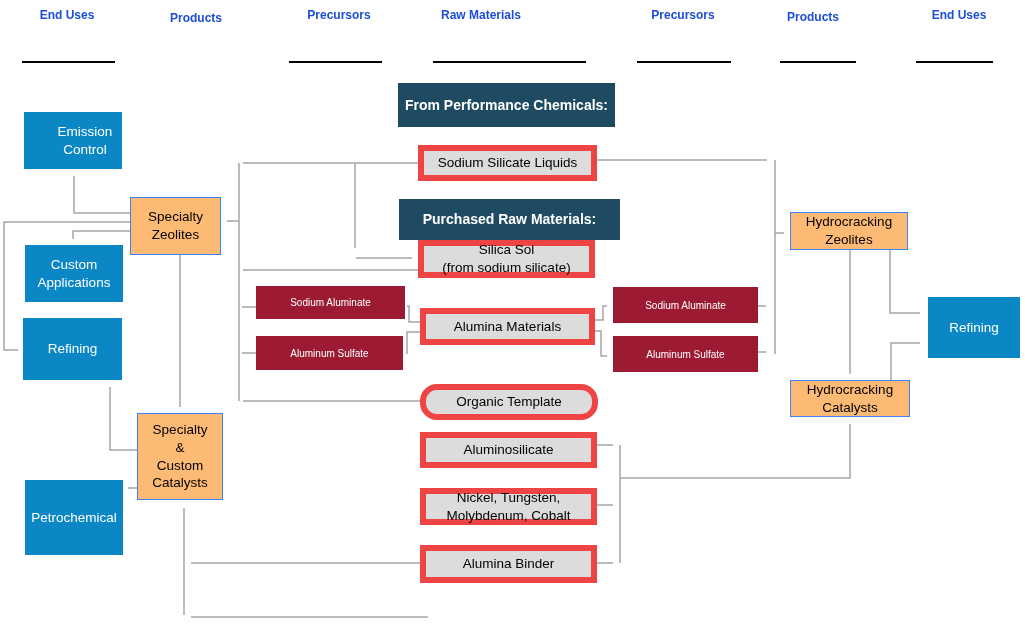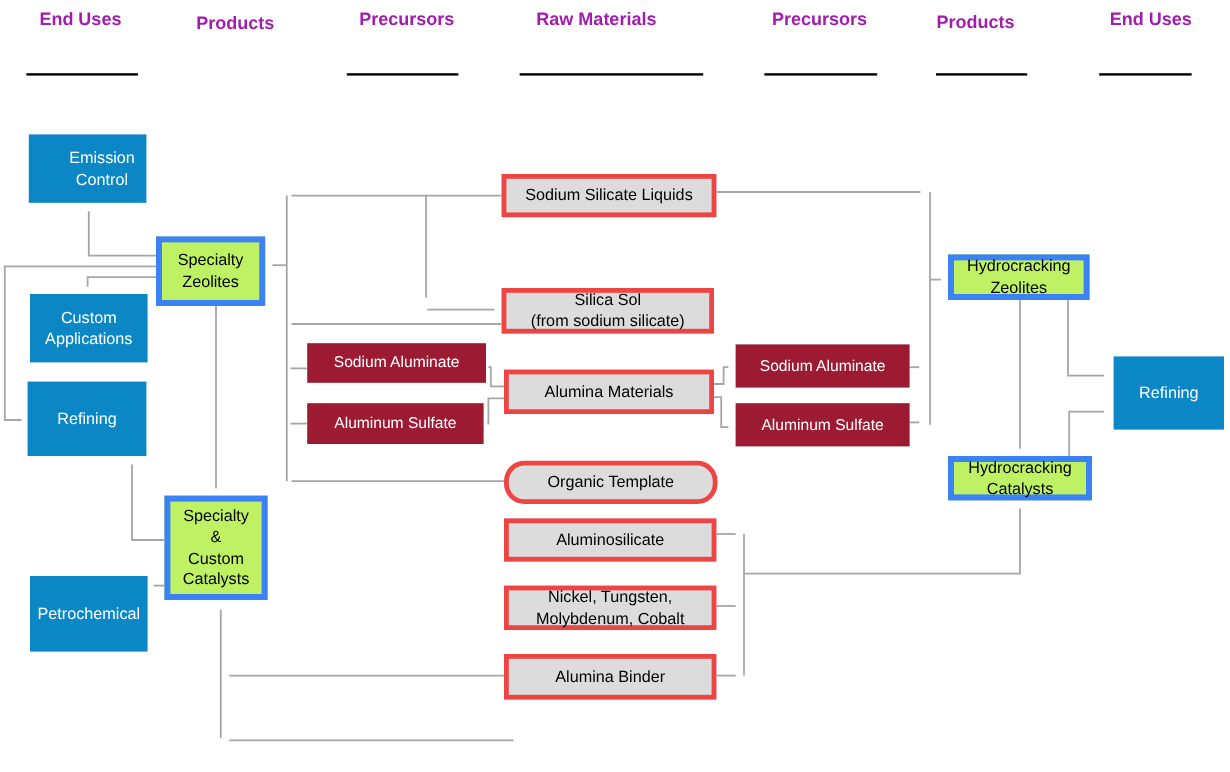--- a/index.html
+++ b/index.html
@@ -1,46 +1,46 @@
 <!DOCTYPE html>
 <html><head>
 <meta charset="utf-8">
 <style>
   html,body{margin:0;padding:0;background:#fff;}
   #canvas{
     position:relative;width:1025px;height:643px;background:#ffffff;
     font-family:"Liberation Sans", sans-serif;color:#000;overflow:hidden;
   }
   .hdr{
-    position:absolute;font-weight:bold;font-size:15px;text-align:center;
-    white-space:nowrap;color:#a21caf;
+    position:absolute;font-weight:bold;font-size:12px;text-align:center;
+    white-space:nowrap;color:#1d4ed8;
   }
   .hdr-line{position:absolute;height:0;border-top:2px solid #000;}
   .box{
     position:absolute;display:flex;align-items:center;justify-content:center;
     text-align:center;white-space:pre-line;line-height:1.3;font-size:13.5px;
     box-sizing:border-box;
   }
   .banner{background:#1E4B61;color:#fff;font-weight:bold;font-size:14px;}
   .blue{background:#0B87C6;color:#fff;}
-  .red{background:#9C1A32;color:#fff;font-size:13px;}
-  .gray{background:#DCDCDC;border:4px solid #ef4444;color:#000;}
-  .steel{background:#bef264;border:5px solid #3b82f6;color:#000;}
+  .red{background:#9C1A32;color:#fff;font-size:10px;}
+  .gray{background:#DCDCDC;border:6px solid #ef4444;color:#000;}
+  .steel{background:#fdba74;border:1px solid #3b82f6;color:#000;}
   svg#wires{position:absolute;left:0;top:0;width:1025px;height:643px;}
   svg#wires path{stroke:#A6A6A6;stroke-width:1.5;fill:none;}
 </style>
 </head>
 <body>
 
 <div id="canvas">
 
   <div class="hdr" style="left:17px;top:8px;width:100px;">End Uses</div>
   <div class="hdr" style="left:146px;top:11px;width:100px;">Products</div>
   <div class="hdr" style="left:289px;top:8px;width:100px;">Precursors</div>
-  <div class="hdr" style="left:436px;top:8px;width:122px;text-align:center;">Raw Materials</div>
+  <div class="hdr" style="left:420px;top:8px;width:122px;text-align:center;">Raw Materials</div>
   <div class="hdr" style="left:633px;top:8px;width:100px;">Precursors</div>
   <div class="hdr" style="left:763px;top:10px;width:100px;">Products</div>
   <div class="hdr" style="left:909px;top:8px;width:100px;">End Uses</div>
 
   <div class="hdr-line" style="left:22px;top:61px;width:93px;"></div>
   <div class="hdr-line" style="left:289px;top:61px;width:93px;"></div>
   <div class="hdr-line" style="left:433px;top:61px;width:153px;"></div>
   <div class="hdr-line" style="left:637px;top:61px;width:94px;"></div>
   <div class="hdr-line" style="left:780px;top:61px;width:76px;"></div>
   <div class="hdr-line" style="left:916px;top:61px;width:77px;"></div>
@@ -91,20 +91,22 @@
       <path d="M891,380 V343 H920" marker-end="url(#arr)"></path>
 
       <path d="M620,445 V563"></path>
       <path d="M597,445 H613" marker-end="url(#arr)"></path>
       <path d="M597,505 H613" marker-end="url(#arr)"></path>
       <path d="M597,563 H613" marker-end="url(#arr)"></path>
       <path d="M620,478 H850 V424" marker-end="url(#arr)"></path>
     </g>
   </svg>
 
+  <div class="box banner" style="left:398px;top:83px;width:217px;height:44px;">From Performance Chemicals:</div>
+  <div class="box banner" style="left:399px;top:199px;width:221px;height:41px;">Purchased Raw Materials:</div>
 
   <div class="box gray" style="left:418px;top:145px;width:179px;height:36px;">Sodium Silicate Liquids</div>
   <div class="box gray" style="left:418px;top:240px;width:177px;height:38px;">Silica Sol
 (from sodium silicate)</div>
   <div class="box gray" style="left:420px;top:308px;width:175px;height:37px;">Alumina Materials</div>
   <div class="box gray" style="left:420px;top:384px;width:178px;height:36px;border-radius:17px;">Organic Template</div>
   <div class="box gray" style="left:420px;top:488px;width:177px;height:37px;">Nickel, Tungsten,
 Molybdenum, Cobalt</div>
   <div class="box gray" style="left:420px;top:432px;width:177px;height:36px;">Aluminosilicate</div>
   <div class="box gray" style="left:420px;top:545px;width:177px;height:38px;">Alumina  Binder</div>
@@ -123,16 +125,16 @@
   <div class="box steel" style="left:790px;top:212px;width:118px;height:38px;">Hydrocracking
 Zeolites</div>
   <div class="box steel" style="left:790px;top:380px;width:120px;height:37px;">Hydrocracking
 Catalysts</div>
 
   <div class="box blue" style="left:24px;top:112px;width:98px;height:57px;padding-left:24px;">Emission
 Control</div>
   <div class="box blue" style="left:25px;top:245px;width:98px;height:57px;">Custom
 Applications</div>
   <div class="box blue" style="left:23px;top:318px;width:99px;height:62px;">Refining</div>
-  <div class="box blue" style="left:25px;top:480px;width:98px;height:63px;">Petrochemical</div>
+  <div class="box blue" style="left:25px;top:480px;width:98px;height:75px;">Petrochemical</div>
   <div class="box blue" style="left:928px;top:297px;width:92px;height:61px;">Refining</div>
 
 </div>
 
 </body></html>

